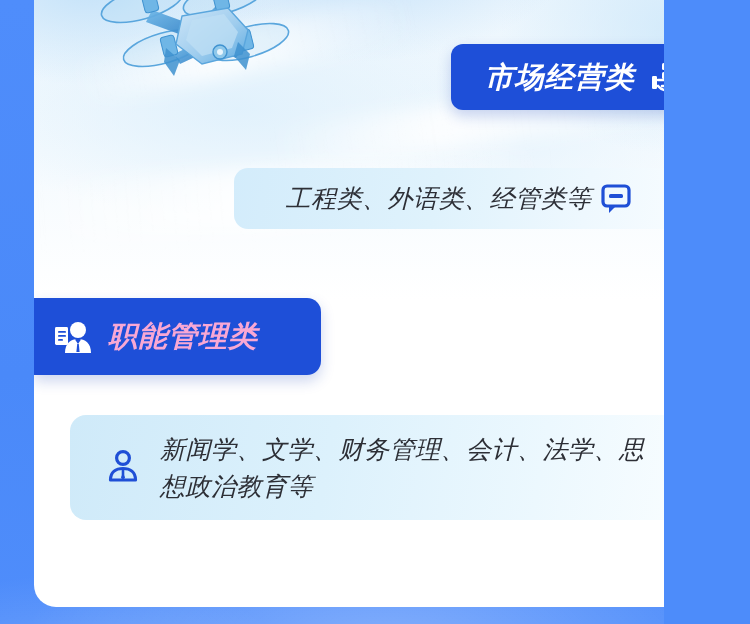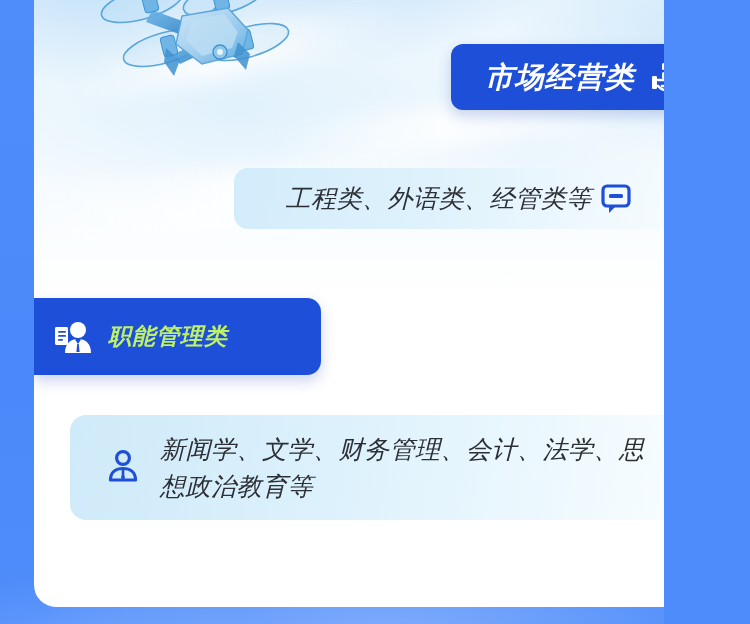--- a/index.html
+++ b/index.html
@@ -130,22 +130,22 @@
     background: #1e4fd8;
     border-radius: 0 14px 14px 0;
     display: flex;
     align-items: center;
     gap: 16px;
     padding-left: 20px;
     box-sizing: border-box;
     box-shadow: 0 6px 14px rgba(23,64,181,0.22);
   }
   .banner-func .btxt {
-    color: #bef264;
-    font-size: 23px;
+    color: #f9a8d4;
+    font-size: 29px;
     font-weight: bold;
     letter-spacing: 1px;
     line-height: 1;
   }
   .banner-func .bicon { width: 38px; height: 38px; display: block; flex: 0 0 auto; }
 
   
   .pill-b {
     position: absolute;
     left: 36px;           

